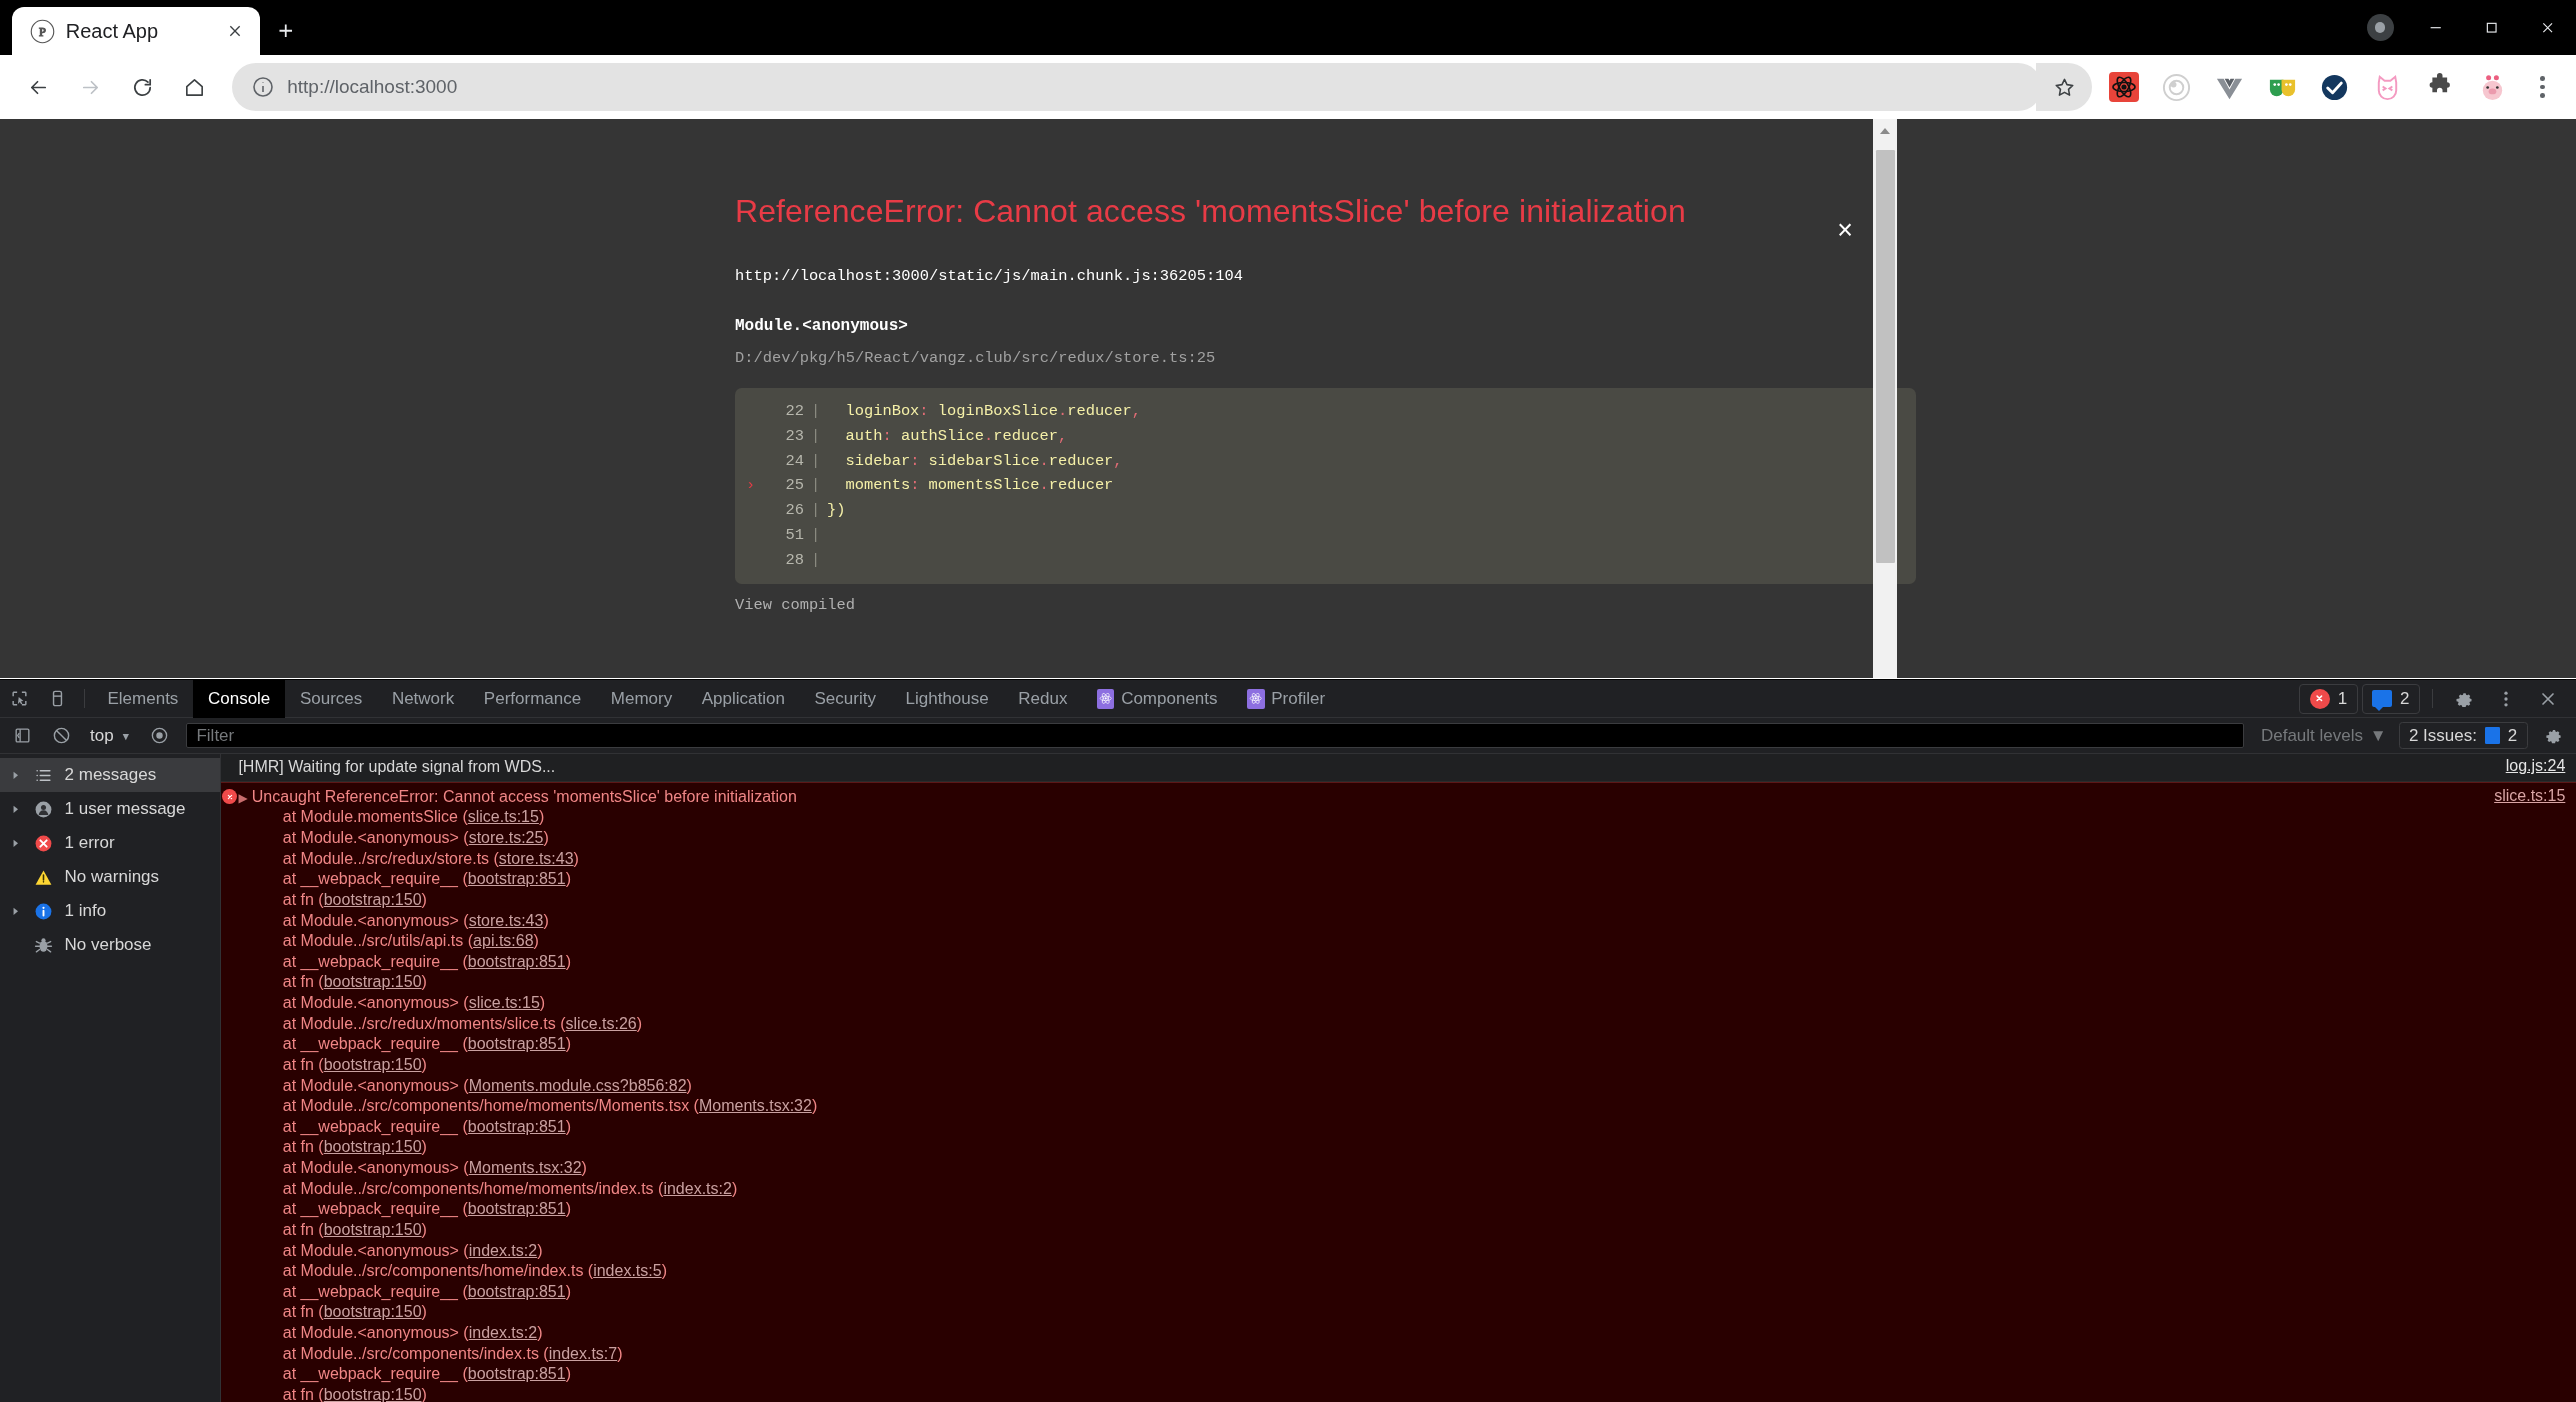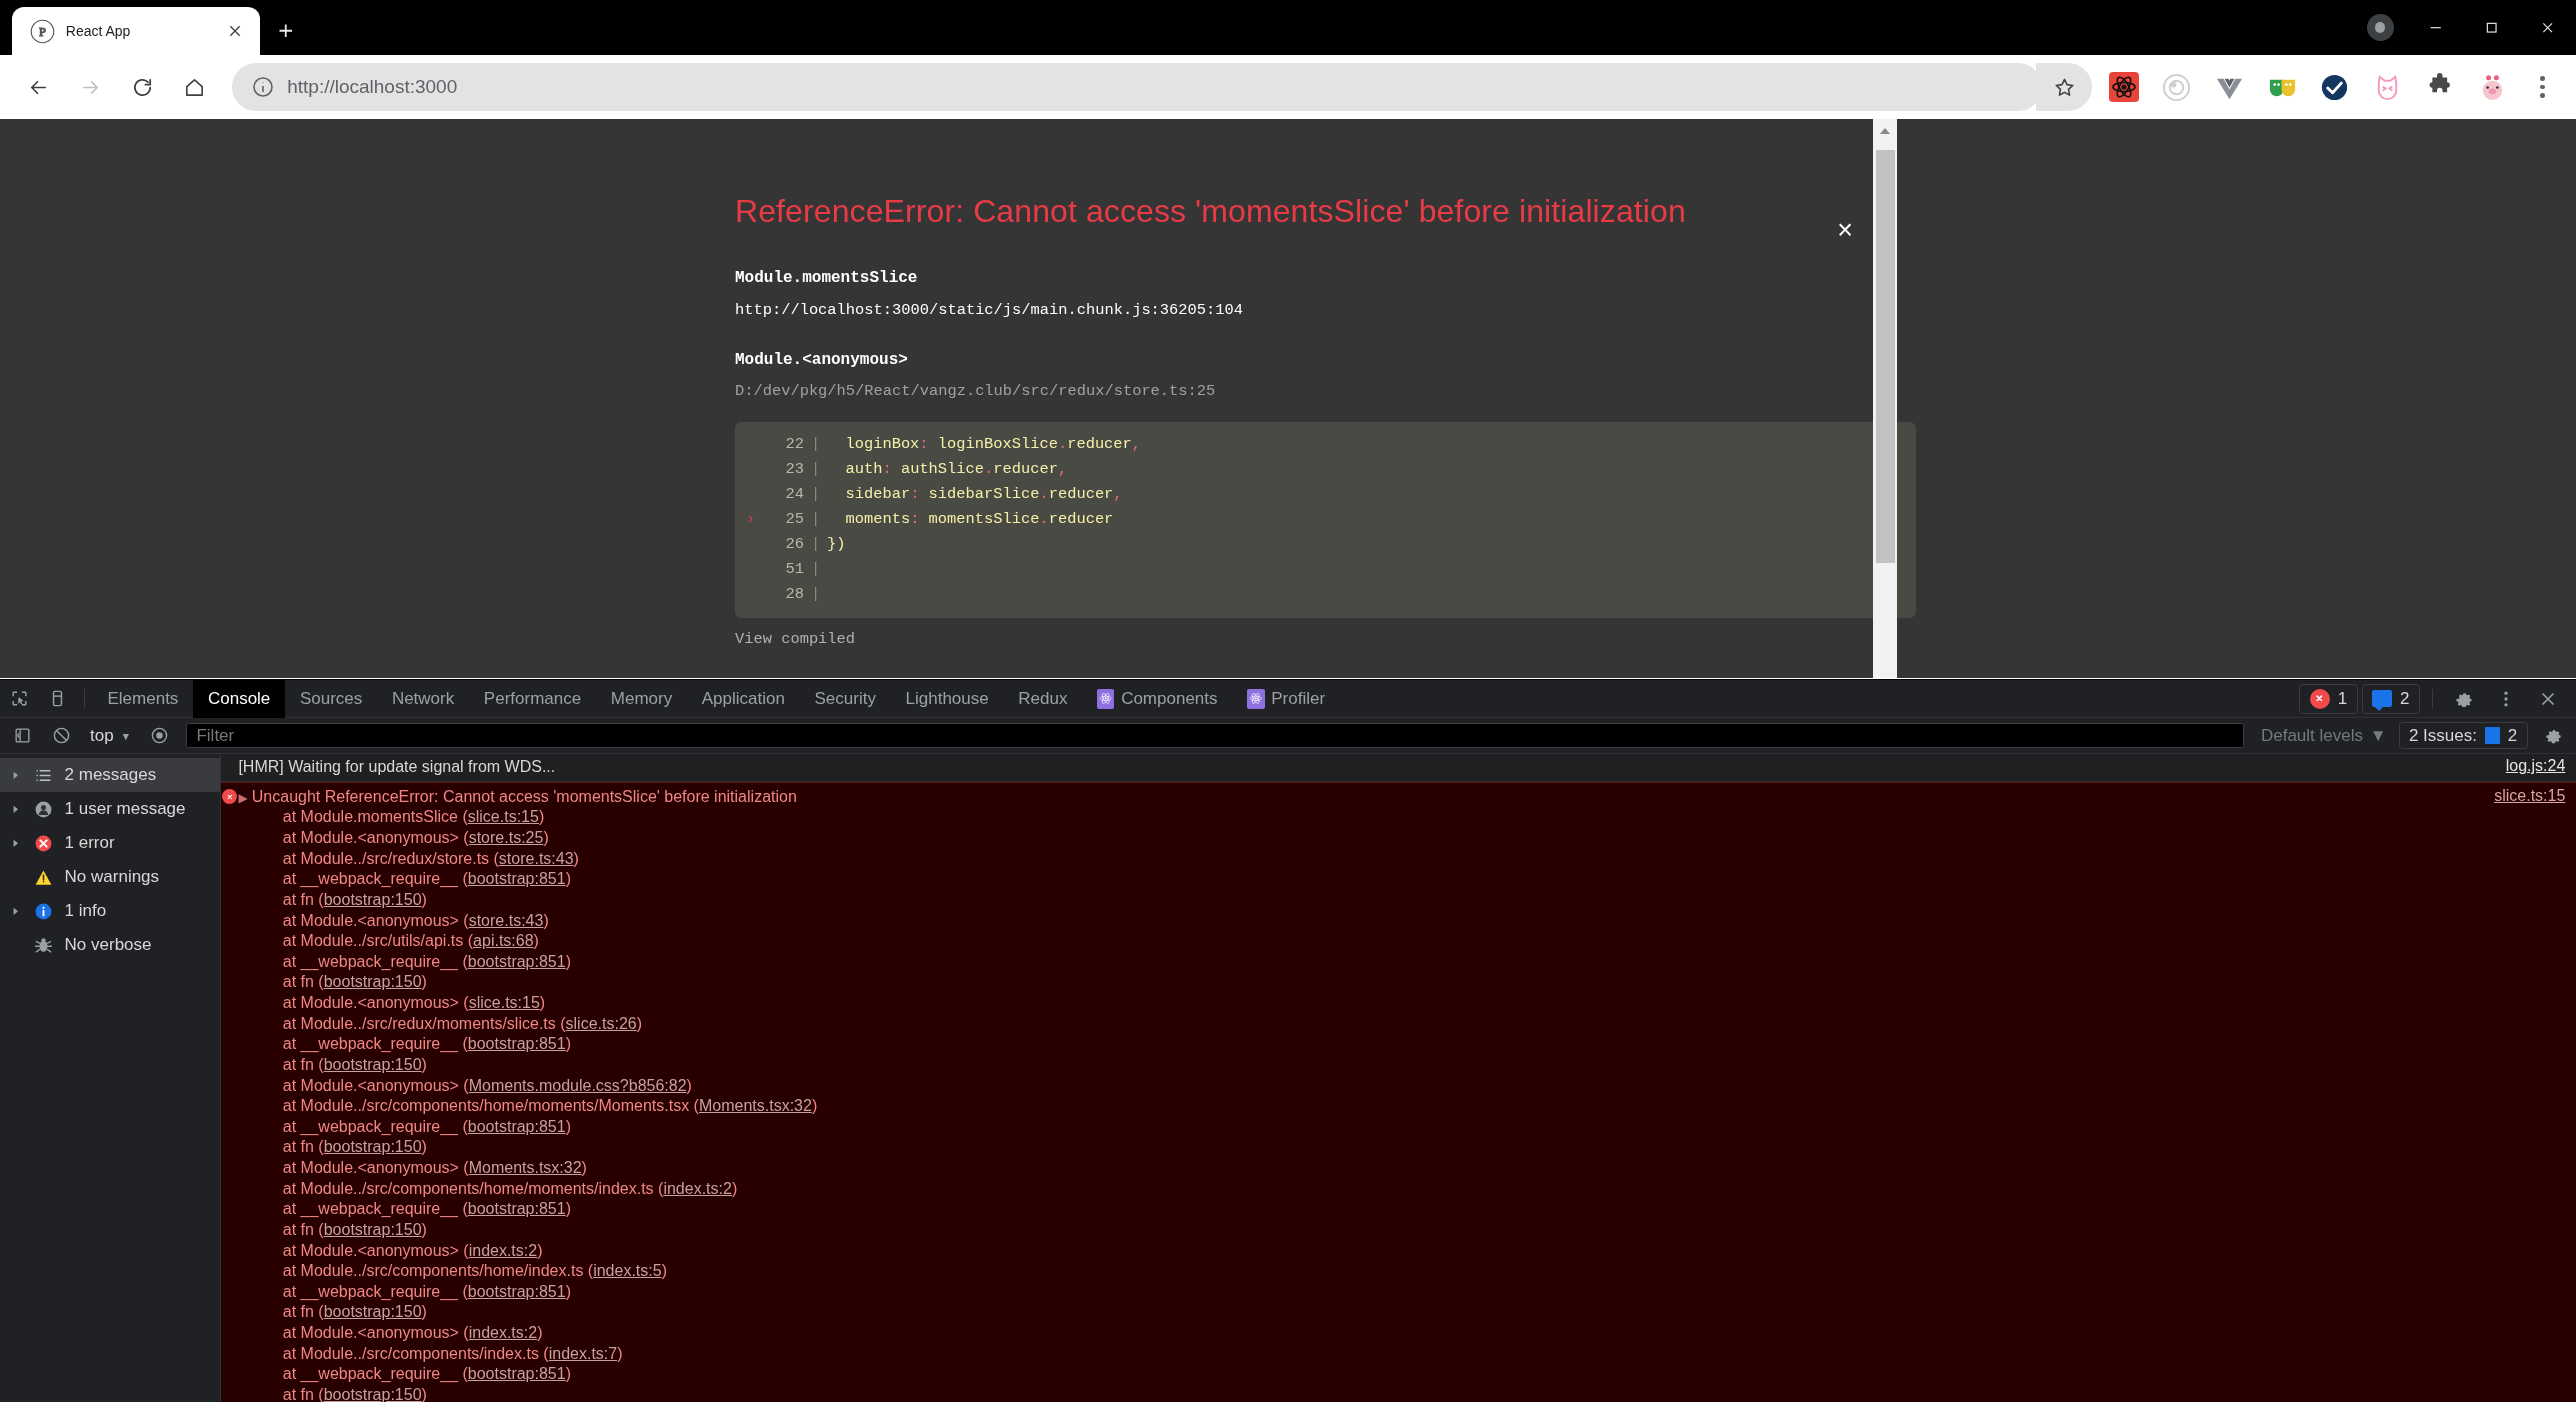--- a/index.html
+++ b/index.html
@@ -7,21 +7,21 @@
   body { font-family: "Liberation Sans", sans-serif; }
 
   
   .browser { width: 2576px; height: 679px; background: #fff; position: relative; }
   .tabstrip { height: 55px; background: #000000; display: flex; align-items: flex-end; padding-left: 12px; }
   .tab {
     height: 48px; width: 248px; background: #ffffff; border-radius: 12px 12px 0 0;
     display: flex; align-items: center; padding: 0 9.4px 0 17.4px; gap: 9.4px; position: relative;
   }
   .tab-favicon { width: 27px; height: 27px; flex: 0 0 27px; display: flex; align-items: center; justify-content: center; }
-  .tab-title { font-size: 14px; color: #202124; white-space: nowrap; overflow: hidden; flex: 1; }
+  .tab-title { font-size: 20px; color: #202124; white-space: nowrap; overflow: hidden; flex: 1; }
   .tab-close { width: 31px; height: 31px; display: flex; align-items: center; justify-content: center; border-radius: 50%; }
   .tab-close svg { width: 16px; height: 16px; }
   .newtab { width: 52px; height: 48px; display: flex; align-items: center; justify-content: center; }
   .newtab svg { width: 21.5px; height: 21.5px; }
 
   .navbar { height: 64px; background: #ffffff; display: flex; align-items: center; padding: 0 14.8px; gap: 4px; }
   .navbtn { width: 48px; height: 48px; border-radius: 50%; display: flex; align-items: center; justify-content: center; flex: 0 0 48px; }
   .navbtn svg { width: 23px; height: 23px; }
   .omnibox {
     flex: 1; height: 48px; background: #e3e3e3; border-radius: 24px; display: flex; align-items: center;
@@ -296,21 +296,20 @@
   </div>
 
   <div class="viewport">
     <div class="overlay">
       <div class="ov-inner">
         <div class="ov-col">
           <div class="ov-title">ReferenceError: Cannot access 'momentsSlice' before initialization</div>
 
           <div>
             <div class="frame">
-              <div class="fn-name">Module.momentsSlice</div>
               <div class="fn-loc">http://localhost:3000/static/js/main.chunk.js:36205:104</div>
             </div>
             <div class="frame" style="margin-top:19px;">
               <div class="fn-name">Module.&lt;anonymous&gt;</div>
               <div class="fn-loc dim">D:/dev/pkg/h5/React/vangz.club/src/redux/store.ts:25</div>
             </div>
           </div>
 
           <div class="codeblock" id="code1">
               <div class="cline"><span class="marker"></span><span class="lno">22</span><span class="bar">|</span><span class="src"><span class="tok-plain">  loginBox</span><span class="tok-punc">:</span><span class="tok-plain"> loginBoxSlice</span><span class="tok-dot">.</span><span class="tok-plain">reducer</span><span class="tok-punc">,</span></span></div>

